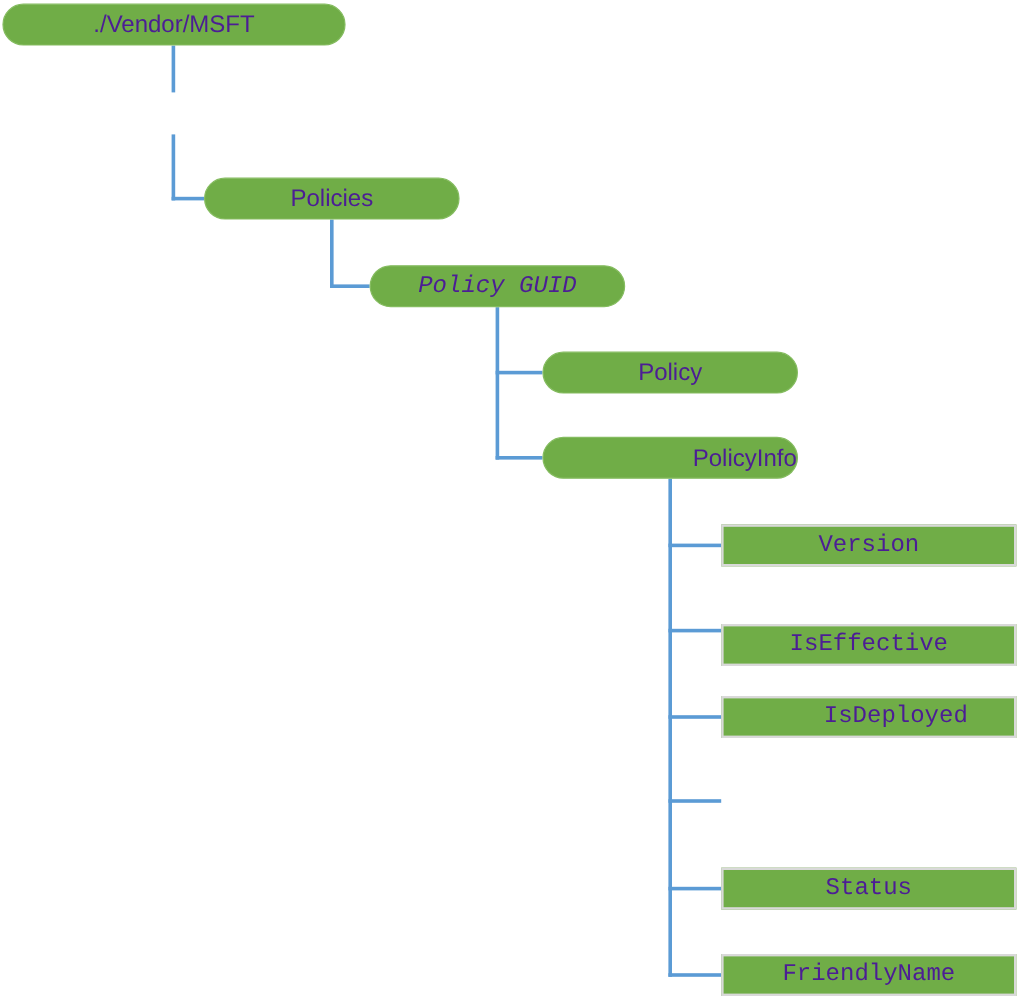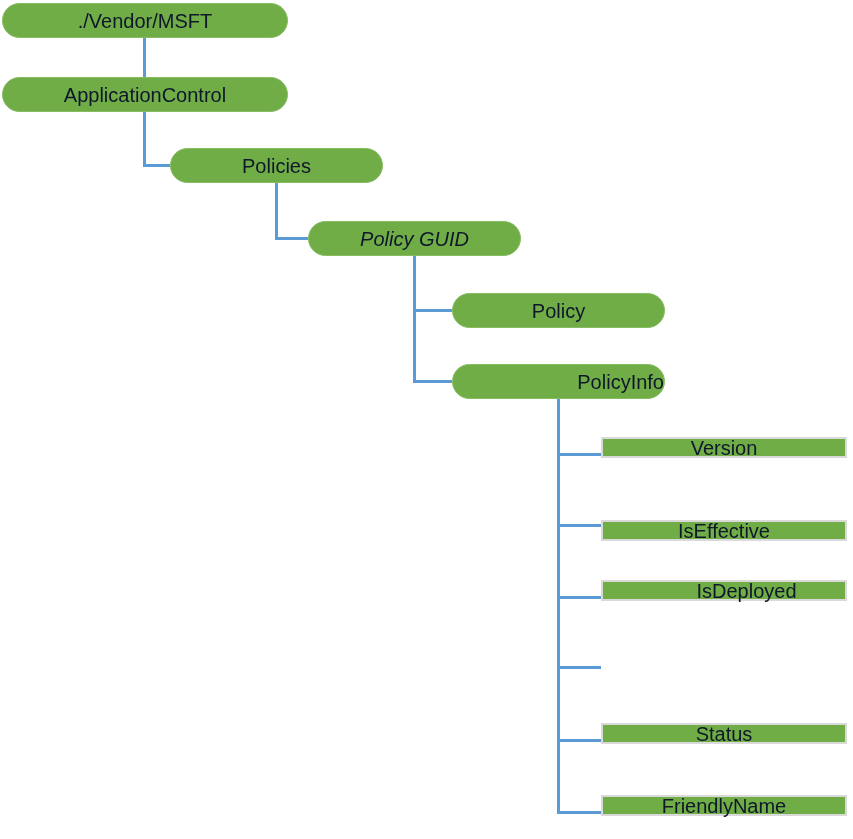--- a/index.html
+++ b/index.html
@@ -15,40 +15,41 @@
     overflow: hidden;
     font-family: "Liberation Sans", sans-serif;
   }
   .node {
     position: absolute;
     box-sizing: border-box;
     display: flex;
     align-items: center;
     justify-content: center;
     background: #70AD47;
-    color: #0f172a;
+    color: #4c1d95;
     font-size: 20px;
     line-height: 1;
     white-space: nowrap;
     z-index: 2;
   }
   .pill {
     width: 286px;
     height: 35px;
     border-radius: 17.5px;
     border: 1px solid #85BC60;
   }
   .pill.mid {
     width: 213px;
   }
   .leaf {
     left: 601px;
     width: 246px;
-    height: 21px;
+    height: 35px;
     border: 2px solid #D9D9D9;
+    font-family: Liberation Mono, monospace;
   }
   .italic {
     font-style: italic;
   }
   .line {
     position: absolute;
     background: #5B9BD5;
     z-index: 1;
   }
 </style>
@@ -74,29 +75,26 @@
   <div class="line" style="left:557px; top:524px; width:44px; height:3px;"></div>
   <div class="line" style="left:557px; top:596px; width:44px; height:3px;"></div>
   <div class="line" style="left:557px; top:666px; width:44px; height:3px;"></div>
   <div class="line" style="left:557px; top:739px; width:44px; height:3px;"></div>
   <div class="line" style="left:557px; top:811px; width:44px; height:3px;"></div>
 
   <div class="node pill" style="left:2px; top:3px;">
     <span>./Vendor/MSFT</span>
   </div>
 
-  <div class="node pill" style="left:2px; top:77px;">
-    <span>ApplicationControl</span>
-  </div>
 
   <div class="node pill mid" style="left:170px; top:148px;">
     <span>Policies</span>
   </div>
 
-  <div class="node pill mid italic" style="left:308px; top:221px;">
+  <div class="node pill mid italic" style="left:308px; top:221px;font-family:Liberation Mono, monospace;">
     <span>Policy GUID</span>
   </div>
 
   <div class="node pill mid" style="left:452px; top:293px;text-align:right;">
     <span>Policy</span>
   </div>
 
   <div class="node pill mid" style="left:452px; top:364px;justify-content:flex-end;">
     <span>PolicyInfo</span>
   </div>

